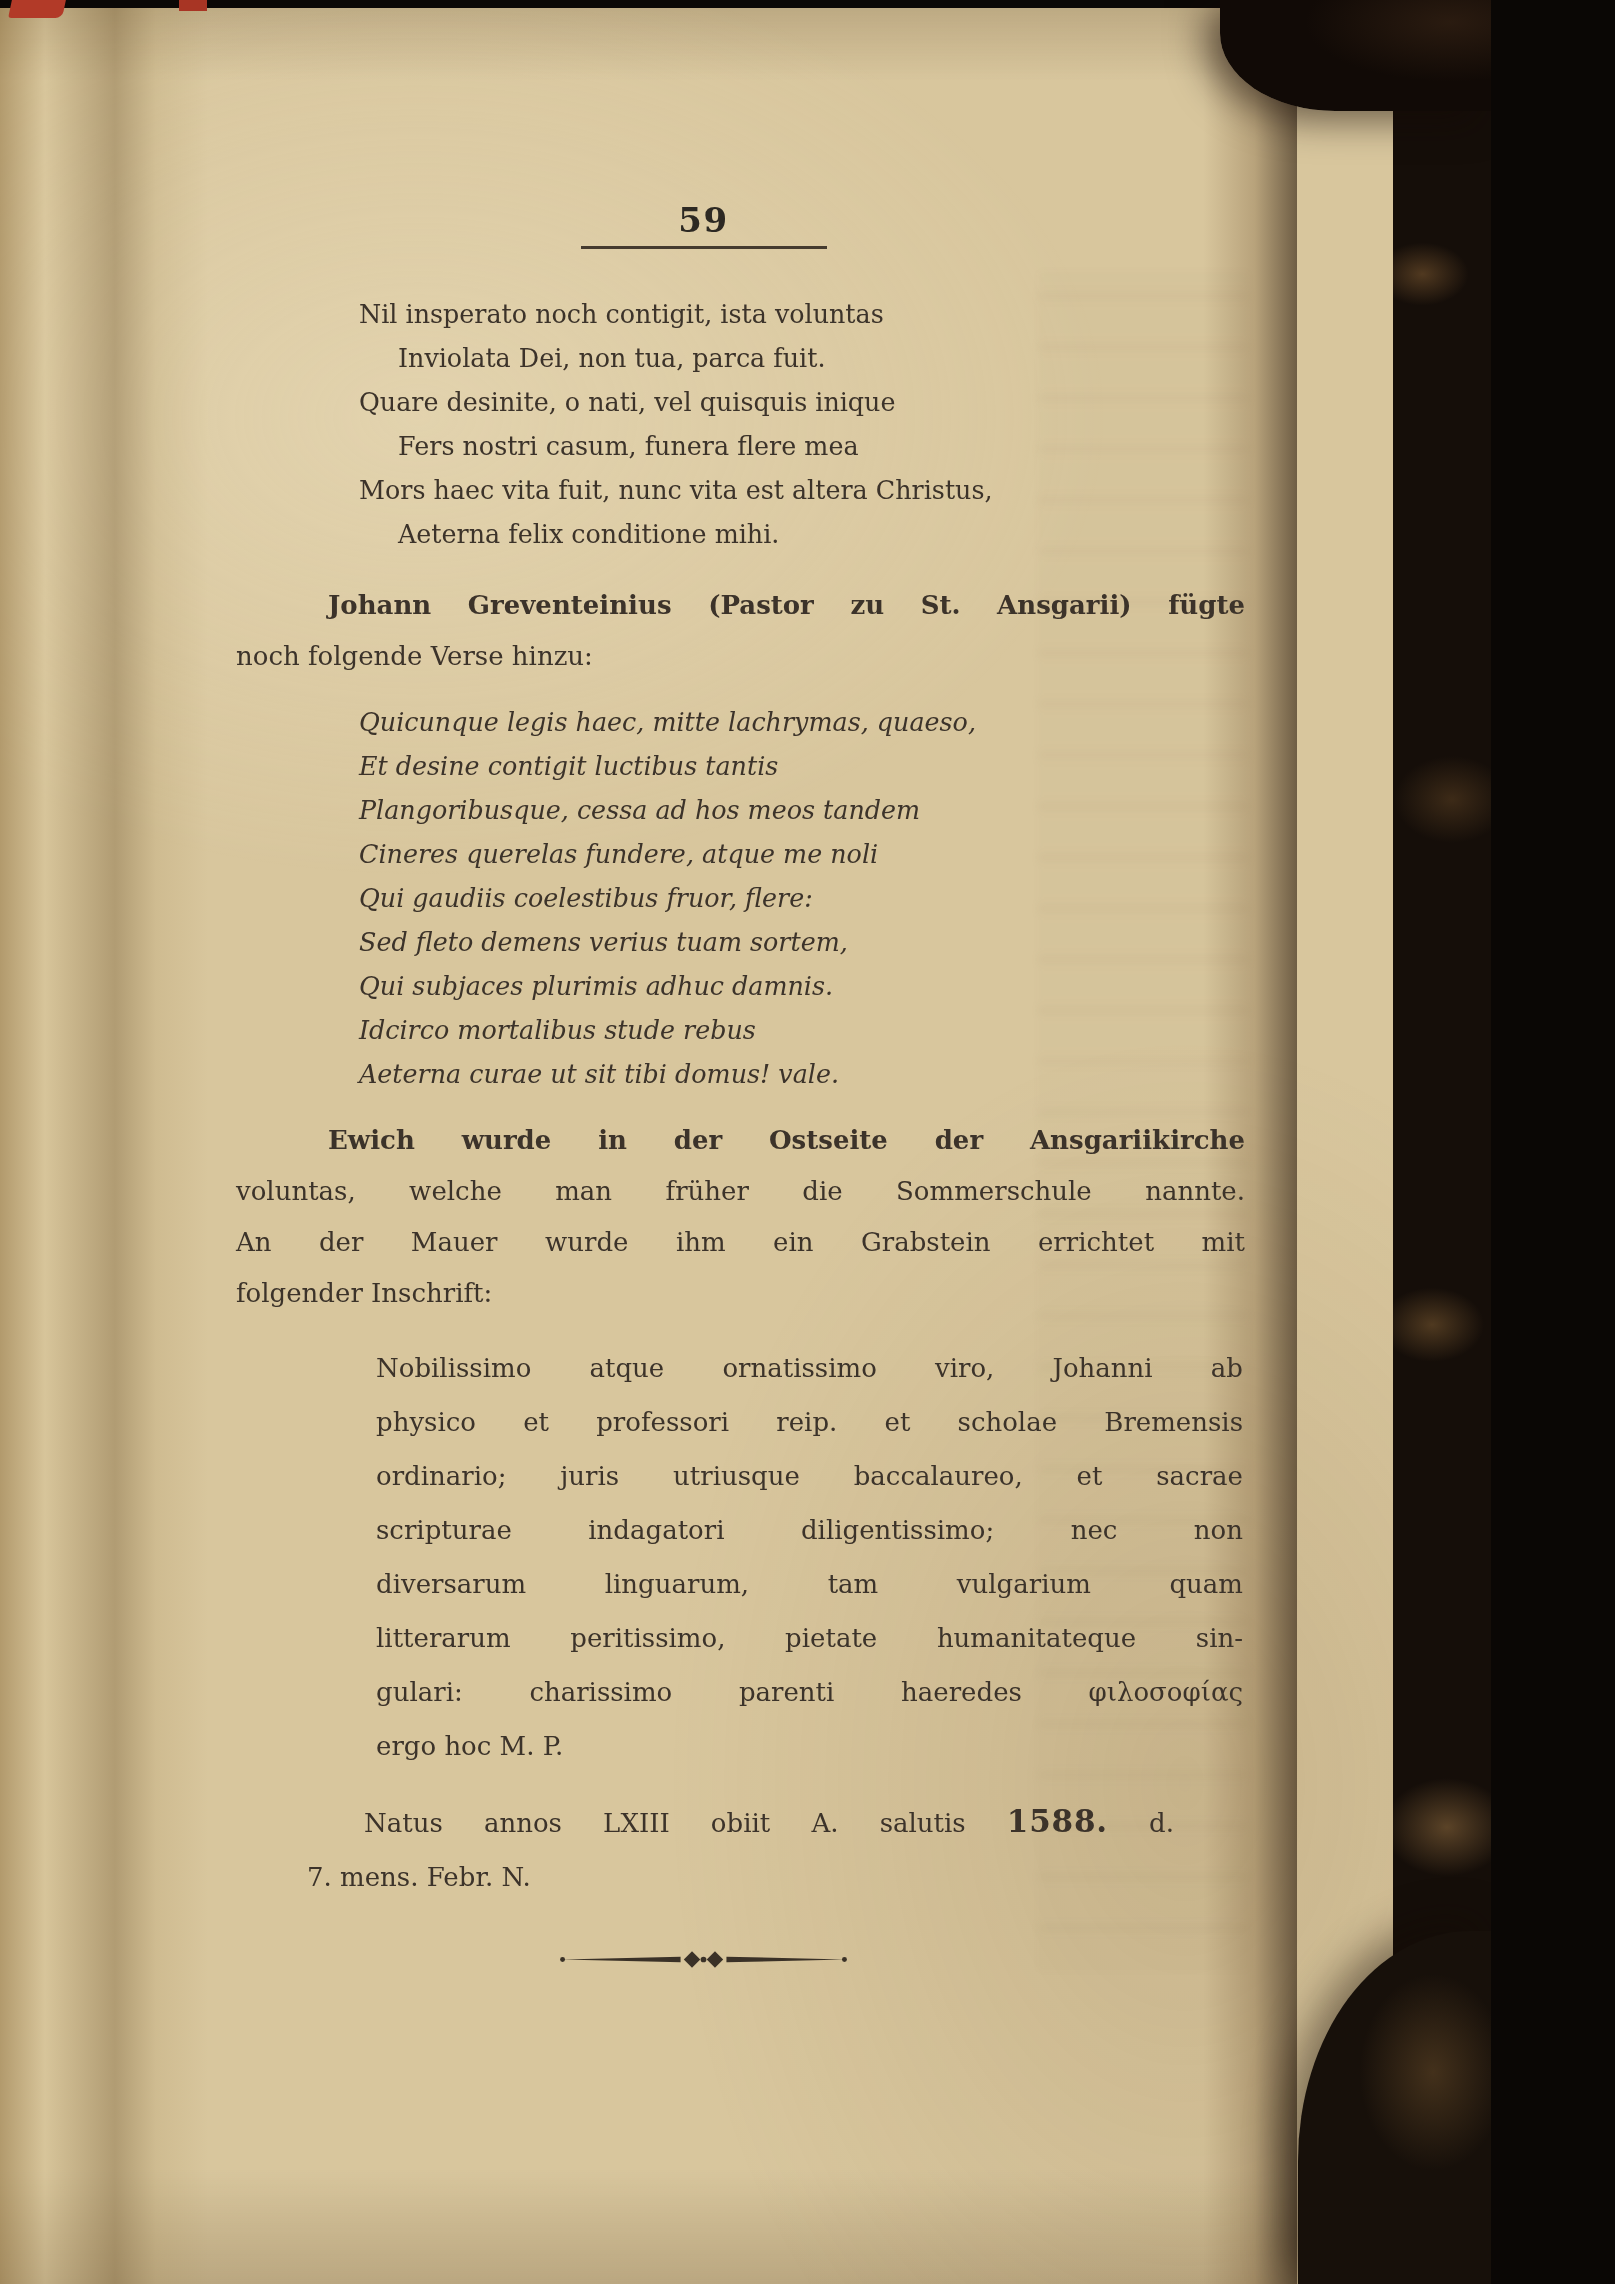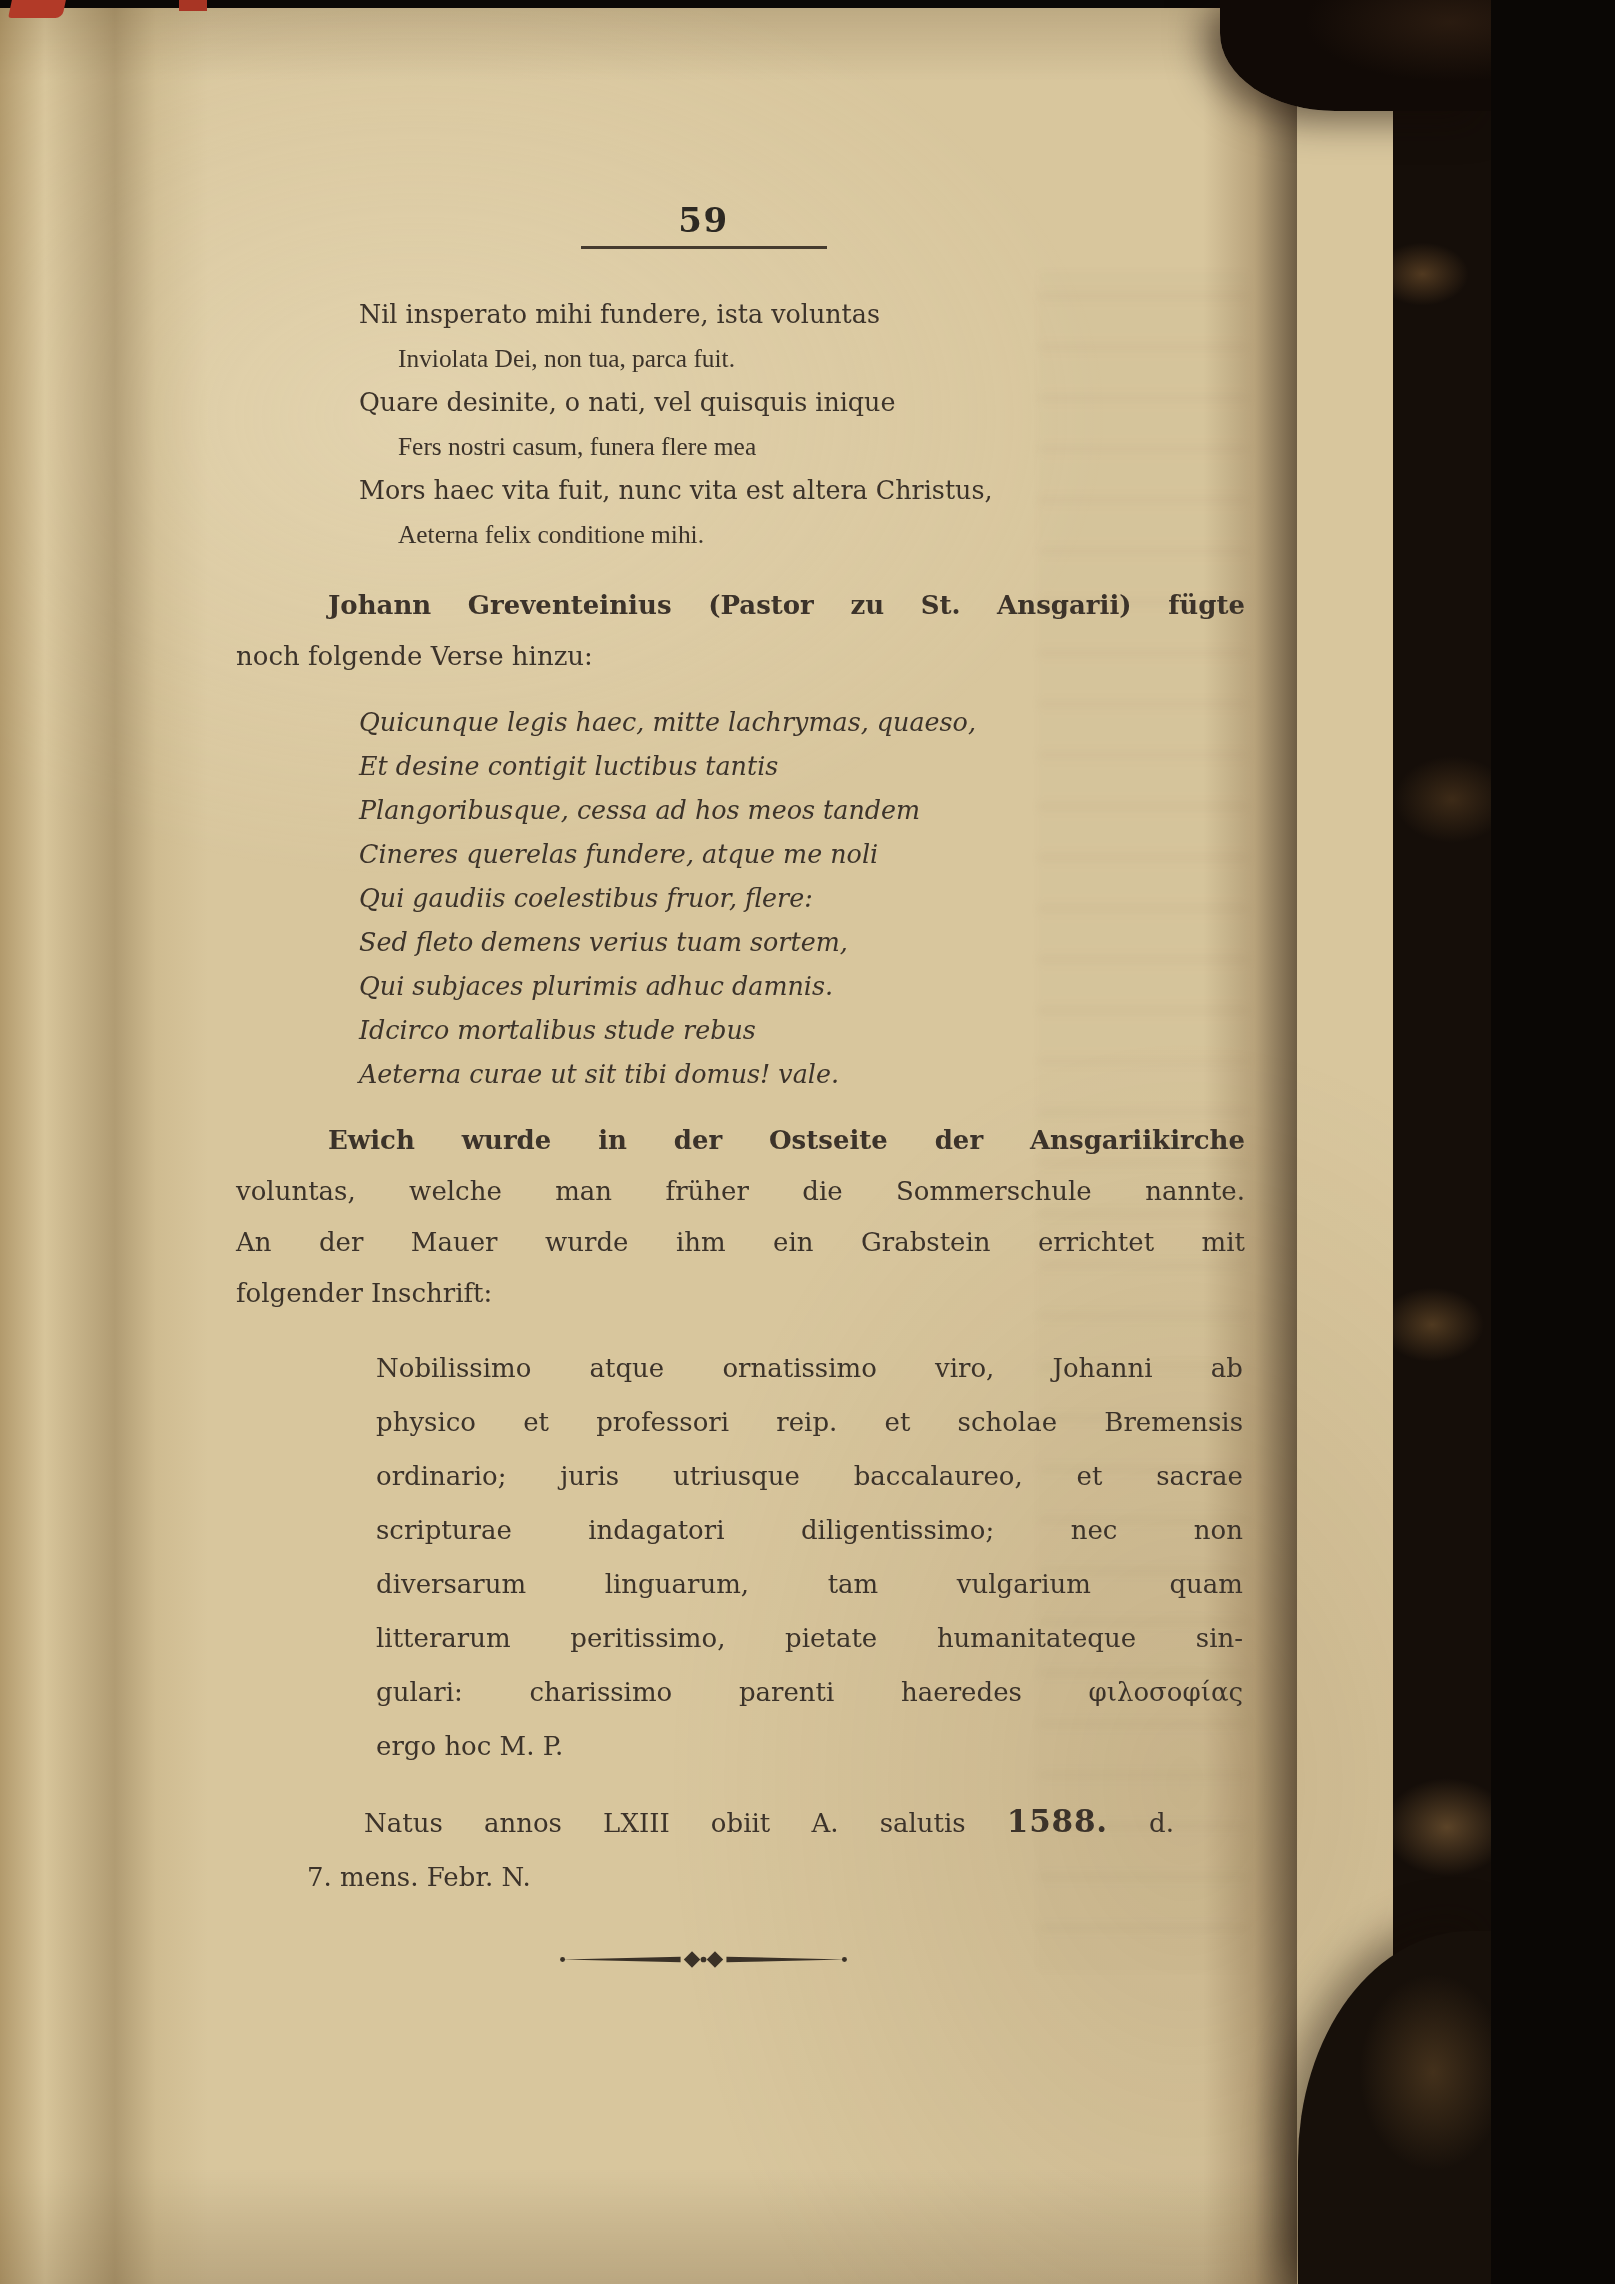--- a/index.html
+++ b/index.html
@@ -65,21 +65,21 @@
   .red-mark-1{position:absolute;left:9.8px;top:0;width:54px;height:18px;background:#b23a28;transform:skewX(-12deg);border-radius:0 0 6.6px 3.3px;}
   .red-mark-2{position:absolute;left:179px;top:0;width:28px;height:10.7px;background:#a83524;}
   
   .content{position:absolute;left:236px;top:193px;width:1009px;z-index:3;}
   .pagehead{text-align:center;margin-bottom:43px;position:relative;left:-37px;}
   .pagenum{font-size:34px;font-weight:bold;letter-spacing:1.6px;color:#2d2923;display:inline-block;}
   .pagerule{width:246px;height:2.5px;background:#453b2f;margin:6.6px auto 0;}
   .poem{margin-left:123px;}
   .poem .line{font-size:25.4px;line-height:44px;white-space:pre;}
   .poem1{margin-bottom:24.6px;}
-  .poem1 .line.in{padding-left:39px;font-family:Liberation Serif, serif;}
+  .poem1 .line.in{padding-left:39px;}
   .poem2{margin-bottom:19px;font-style:italic;}
   .jline{font-size:26px;line-height:51px;text-align:justify;text-align-last:justify;}
   .jline.last{text-align-last:left;}
   .indent1{text-indent:92px;font-weight:bold;}
   .para1{margin-bottom:18px;}
   .para2{margin-bottom:21.3px;}
   .inscription{margin-left:140px;width:867px;margin-bottom:21.3px;}
   .inscription .jline{line-height:54px;}
   .colophon{margin-left:71px;width:867px;margin-bottom:44px;}
   .colophon .jline{line-height:54px;}
@@ -97,21 +97,21 @@
     <div class="bleed"></div>
 
     <div class="content">
 
       <div class="pagehead">
         <div class="pagenum">59</div>
         <div class="pagerule"></div>
       </div>
 
       <div class="poem poem1">
-        <div class="line">Nil insperato mihi fundere, ista voluntas</div>
+        <div class="line">Nil insperato noch contigit, ista voluntas</div>
         <div class="line in">Inviolata Dei, non tua, parca fuit.</div>
         <div class="line">Quare desinite, o nati, vel quisquis inique</div>
         <div class="line in">Fers nostri casum, funera flere mea</div>
         <div class="line">Mors haec vita fuit, nunc vita est altera Christus,</div>
         <div class="line in">Aeterna felix conditione mihi.</div>
       </div>
 
       <div class="para para1">
         <div class="jline indent1">Johann Greventeinius (Pastor zu St. Ansgarii) fügte</div>
         <div class="jline last">noch folgende Verse hinzu:</div>

